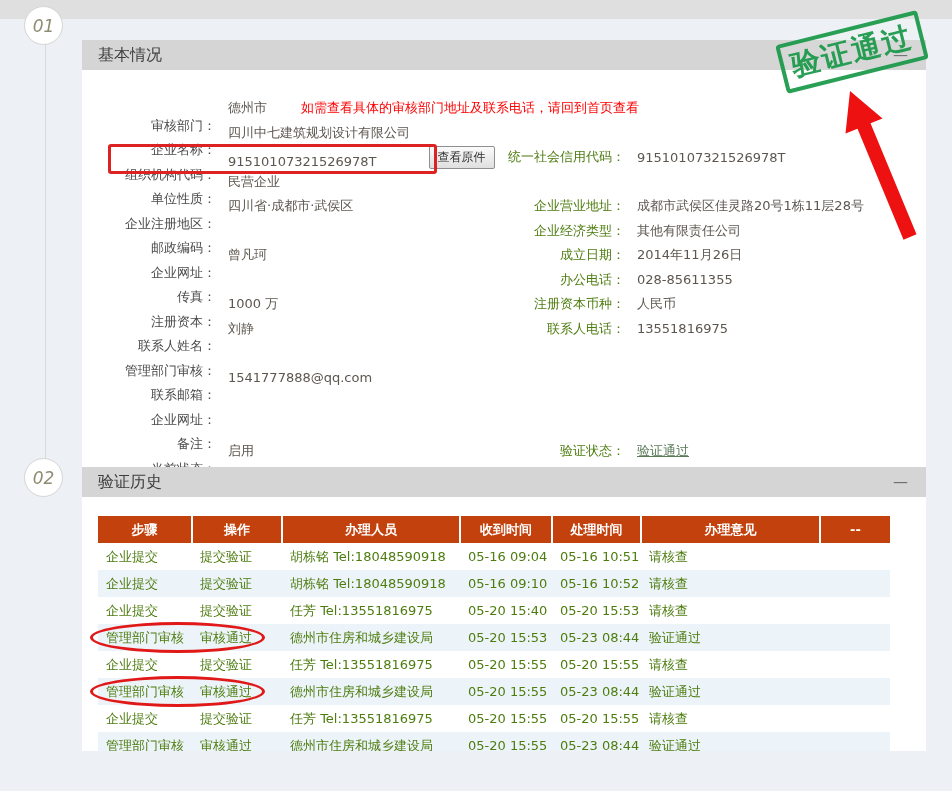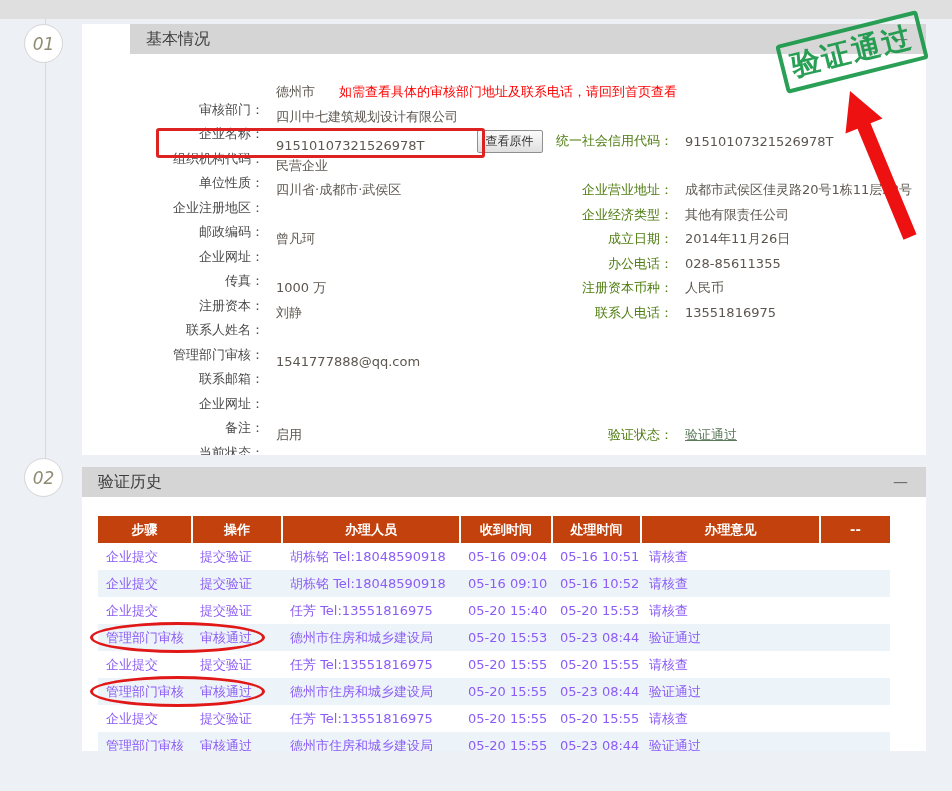--- a/index.html
+++ b/index.html
@@ -7,40 +7,40 @@
     font-family:"DejaVu Sans","Liberation Sans",sans-serif; }
   body { background:#edf1f5; position:relative; }
 
   .topbar { position:absolute; left:0; top:0; width:952px; height:19px; background:#dfdfdf; }
 
   .timeline { position:absolute; left:45px; top:19px; width:1px; height:458px; background:#d9d9d9; }
 
   .step-circle { position:absolute; left:24px; width:39px; height:39px; border-radius:50%;
     background:#fff; border:1px solid #d4d4d4; color:#8e8c72; font-style:italic;
     font-size:17px; display:flex; align-items:center; justify-content:center; z-index:2; }
-  .step-circle.c1 { top:24px; }
+  .step-circle.c1 { top:6px; }
   .step-circle.c2 { top:458px; }
 
   .panel { position:absolute; left:82px; width:844px; background:#fff; overflow:hidden; }
-  .panel1 { top:24px; height:431px;padding-left:48px; }
+  .panel1 { top:40px; height:431px; }
   .panel2 { top:467px; height:284px; }
 
   .sec-header { height:30px; background:#d5d5d5; display:flex; align-items:center;
     padding:0 18px 0 16px; }
   .sec-title { font-size:16px; color:#3d3d3d; flex:1; }
   .collapse-dash { color:#6e6e6e; font-size:15px; cursor:pointer; line-height:10px; }
 
   
   .form { padding-top:26px; position:relative; }
   .frow { display:flex; align-items:center; height:24.5px; font-size:13px; white-space:nowrap; }
   .flbl  { width:134px; text-align:right; color:#4a4a4a; flex-shrink:0;margin-top:35px; }
   .fval  { width:246px; padding-left:12px; color:#5c564f; flex-shrink:0; display:flex; align-items:flex-end; }
   .flbl2 { width:163px; text-align:right; color:#4d7c0f; flex-shrink:0; }
   .fval2 { flex:1; padding-left:12px; color:#5c564f; }
-  .redlink { color:#ff0000; text-decoration:none; margin-left:24px; cursor:pointer; }
+  .redlink { color:#ff0000; text-decoration:none; margin-left:34px; cursor:pointer; }
   .btn { margin-left:52px; font-size:12px; color:#333; padding:2px 8px;
     border:1px solid #8f8f8f; border-radius:2px;
     background:linear-gradient(#fbfbfb,#dfdfdf); cursor:pointer;
     font-family:"DejaVu Sans","Liberation Sans",sans-serif; }
   .vlink { text-decoration:underline; color:#5a7a5a; cursor:pointer; }
 
   .red-rect { position:absolute; left:26px; top:74px; width:329px; height:30px;
     border:3px solid #dd2222; border-radius:3px; pointer-events:none; z-index:3; }
 
   
@@ -50,21 +50,21 @@
     color:#1e9b4d; font-size:29px; font-weight:bold; letter-spacing:2px; opacity:.95;
     background:rgba(255,255,255,.05); }
   .arrow-svg { position:absolute; left:833px; top:84px; z-index:4; }
 
   
   .htable { position:absolute; left:16px; top:49px; width:792px; border-collapse:collapse;
     table-layout:fixed; }
   .htable th { background:#c2410c; color:#fff; font-size:13px; font-weight:bold;
     height:27px; text-align:center; border-right:2px solid #fff; }
   .htable th:last-child { border-right:none; }
-  .htable td { height:27px; font-size:13px; color:#8b5cf6; padding:0 8px;
+  .htable td { height:27px; font-size:13px; color:#4d7c0f; padding:0 8px;
     overflow:hidden; white-space:nowrap; }
   .htable tr.alt td { background:#edf4f9; }
 
   .ellipse { position:absolute; left:8px; width:175px; height:31px;
     border:3px solid #e11818; border-radius:50%; pointer-events:none; z-index:3; }
   .ellipse.e1 { top:155px; }
   .ellipse.e2 { top:209px; }
 </style>
 </head>
 <body>

